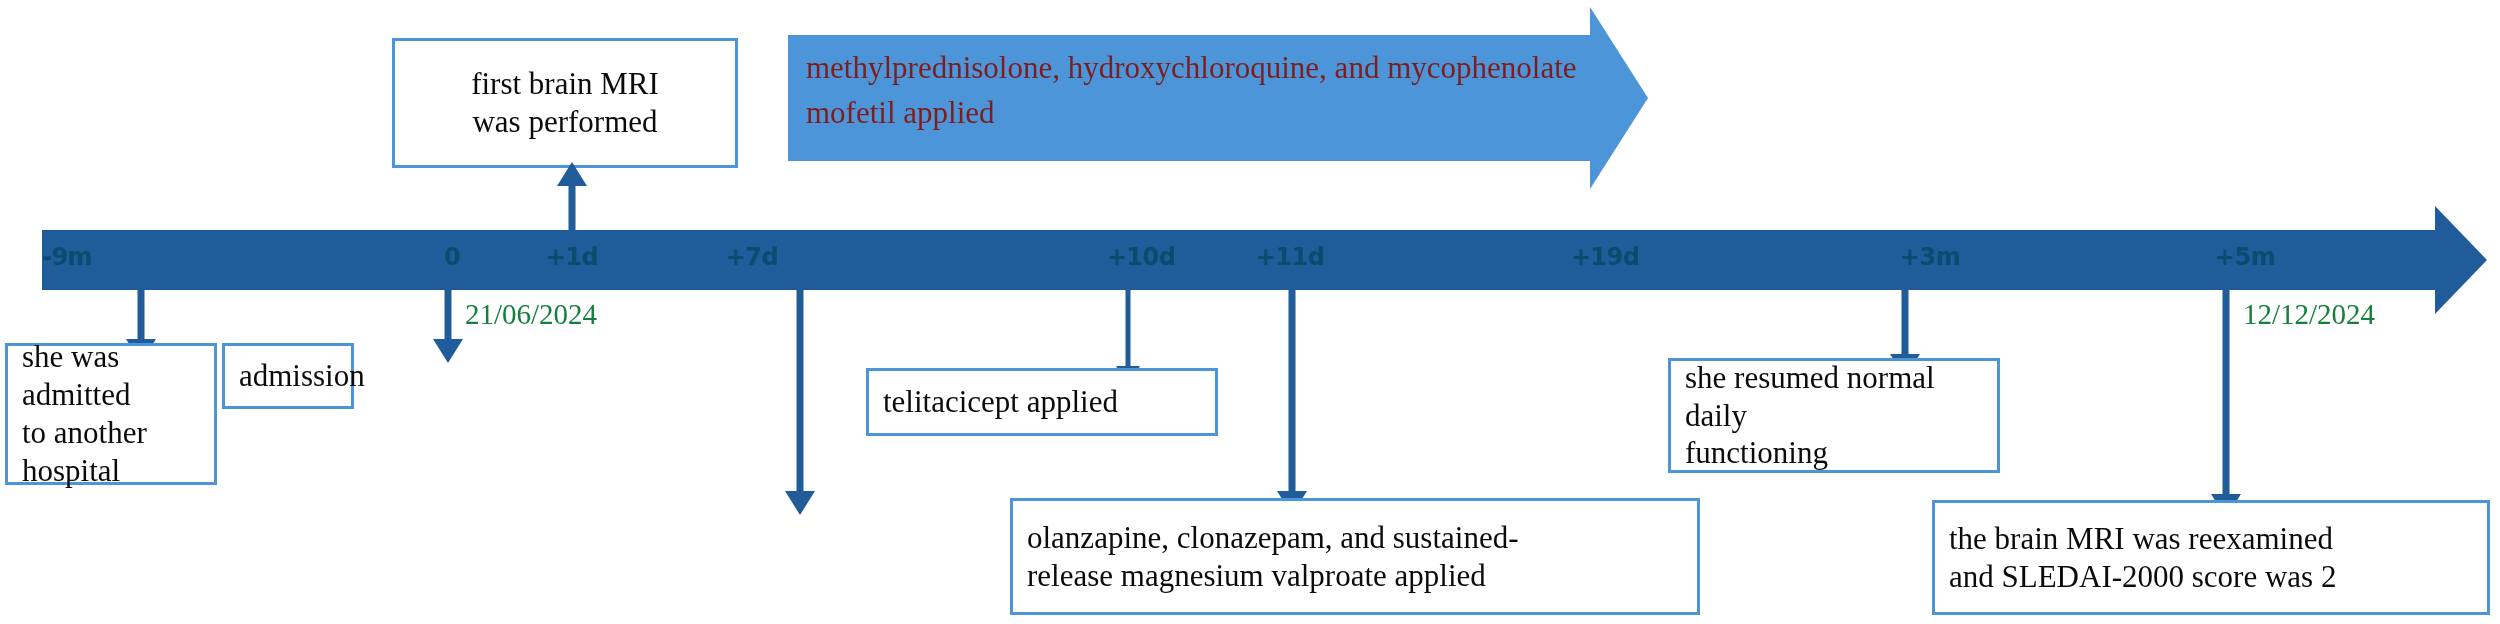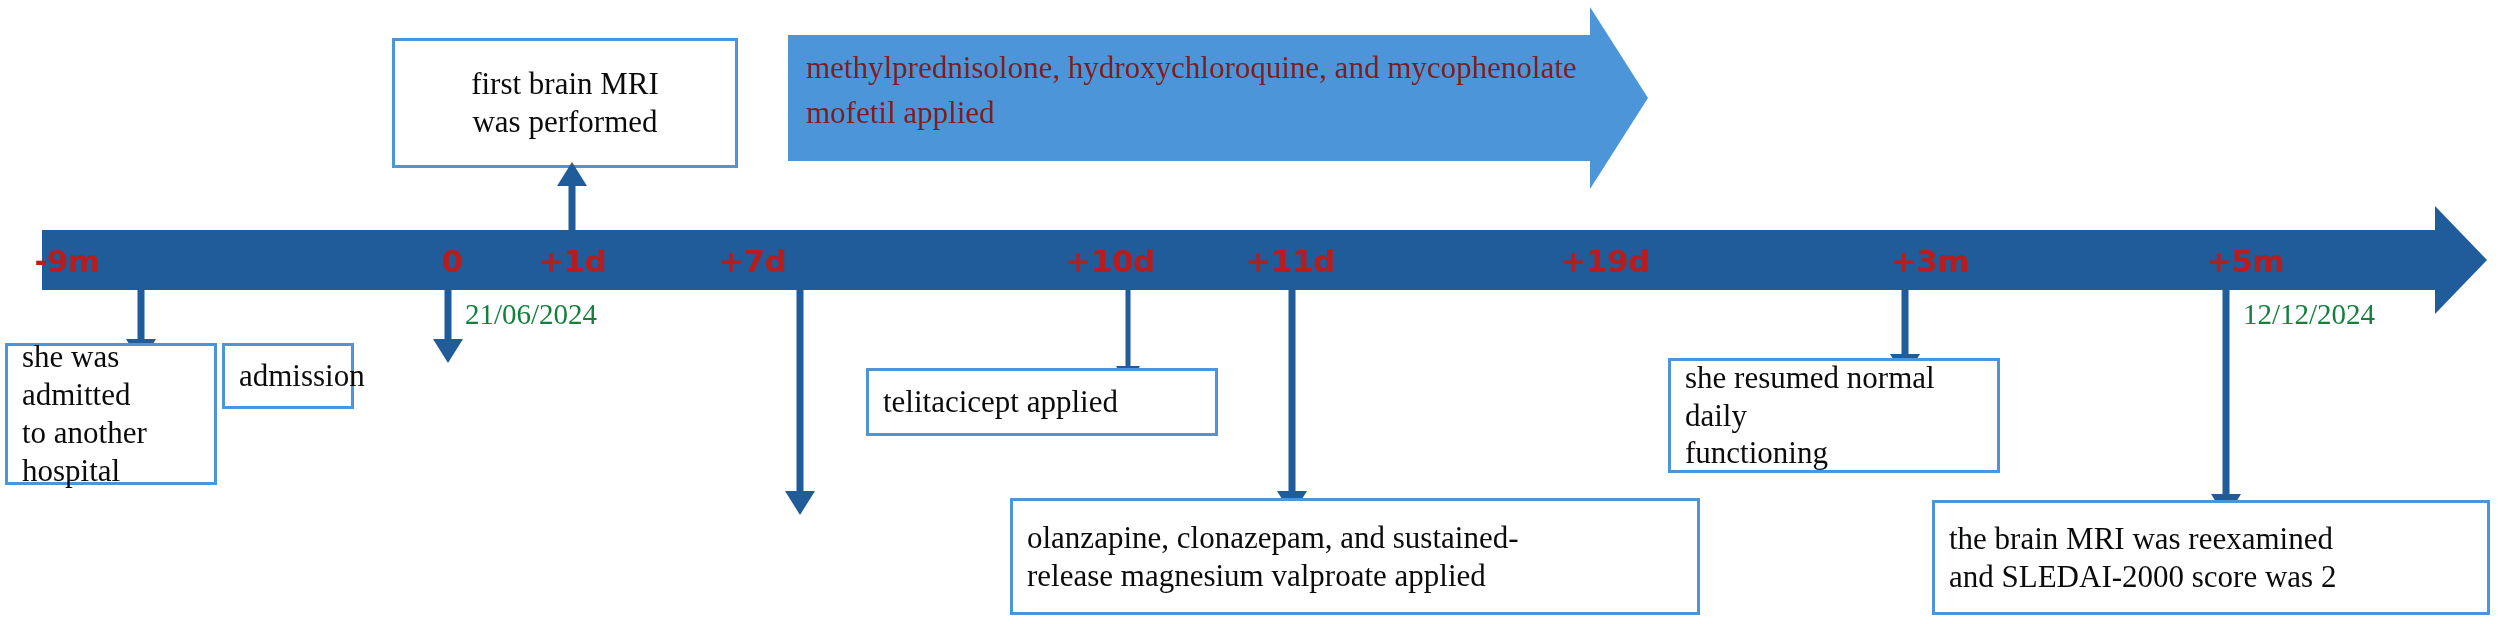--- a/index.html
+++ b/index.html
@@ -22,24 +22,24 @@
     left:2435px;top:206px;
     width:0;height:0;
     border-top:54px solid transparent;
     border-bottom:54px solid transparent;
     border-left:52px solid #1F5C99;
   }
   .tick-label{
     position:absolute;
     top:243px;
     transform:translateX(-50%);
-    color:#b91c1c;
+    color:#0c4a6e;
     font-family:"DejaVu Sans", sans-serif;
     font-weight:bold;
-    font-size:31px;
+    font-size:24px;
     letter-spacing:-0.5px;
     white-space:nowrap;
   }
   
   .vline{
     position:absolute;
     width:7px;
     background:#1F5C99;
     transform:translateX(-50%);
   }
@@ -132,21 +132,21 @@
   <div class="vline" style="left:572px;top:186px;height:46px;"></div>
   <div class="arrow-up" style="left:572px;top:162px;"></div>
 
   <div class="tl-bar"></div>
   <div class="tl-head"></div>
 
   <div class="tick-label" style="left:67px;">-9m</div>
   <div class="tick-label" style="left:452px;">0</div>
   <div class="tick-label" style="left:572px;">+1d</div>
   <div class="tick-label" style="left:752px;">+7d</div>
-  <div class="tick-label" style="left:1110px;text-align:right;">+10d</div>
+  <div class="tick-label" style="left:1141px;text-align:right;">+10d</div>
   <div class="tick-label" style="left:1290px;">+11d</div>
   <div class="tick-label" style="left:1605px;">+19d</div>
   <div class="tick-label" style="left:1930px;">+3m</div>
   <div class="tick-label" style="left:2245px;">+5m</div>
 
   <div class="date-label" style="left:465px;top:298px;">21/06/2024</div>
   <div class="date-label" style="left:2243px;top:298px;">12/12/2024</div>
 
   <div class="vline" style="left:141px;top:290px;height:53px;"></div>
   <div class="arrow-down" style="left:141px;top:339px;"></div>

